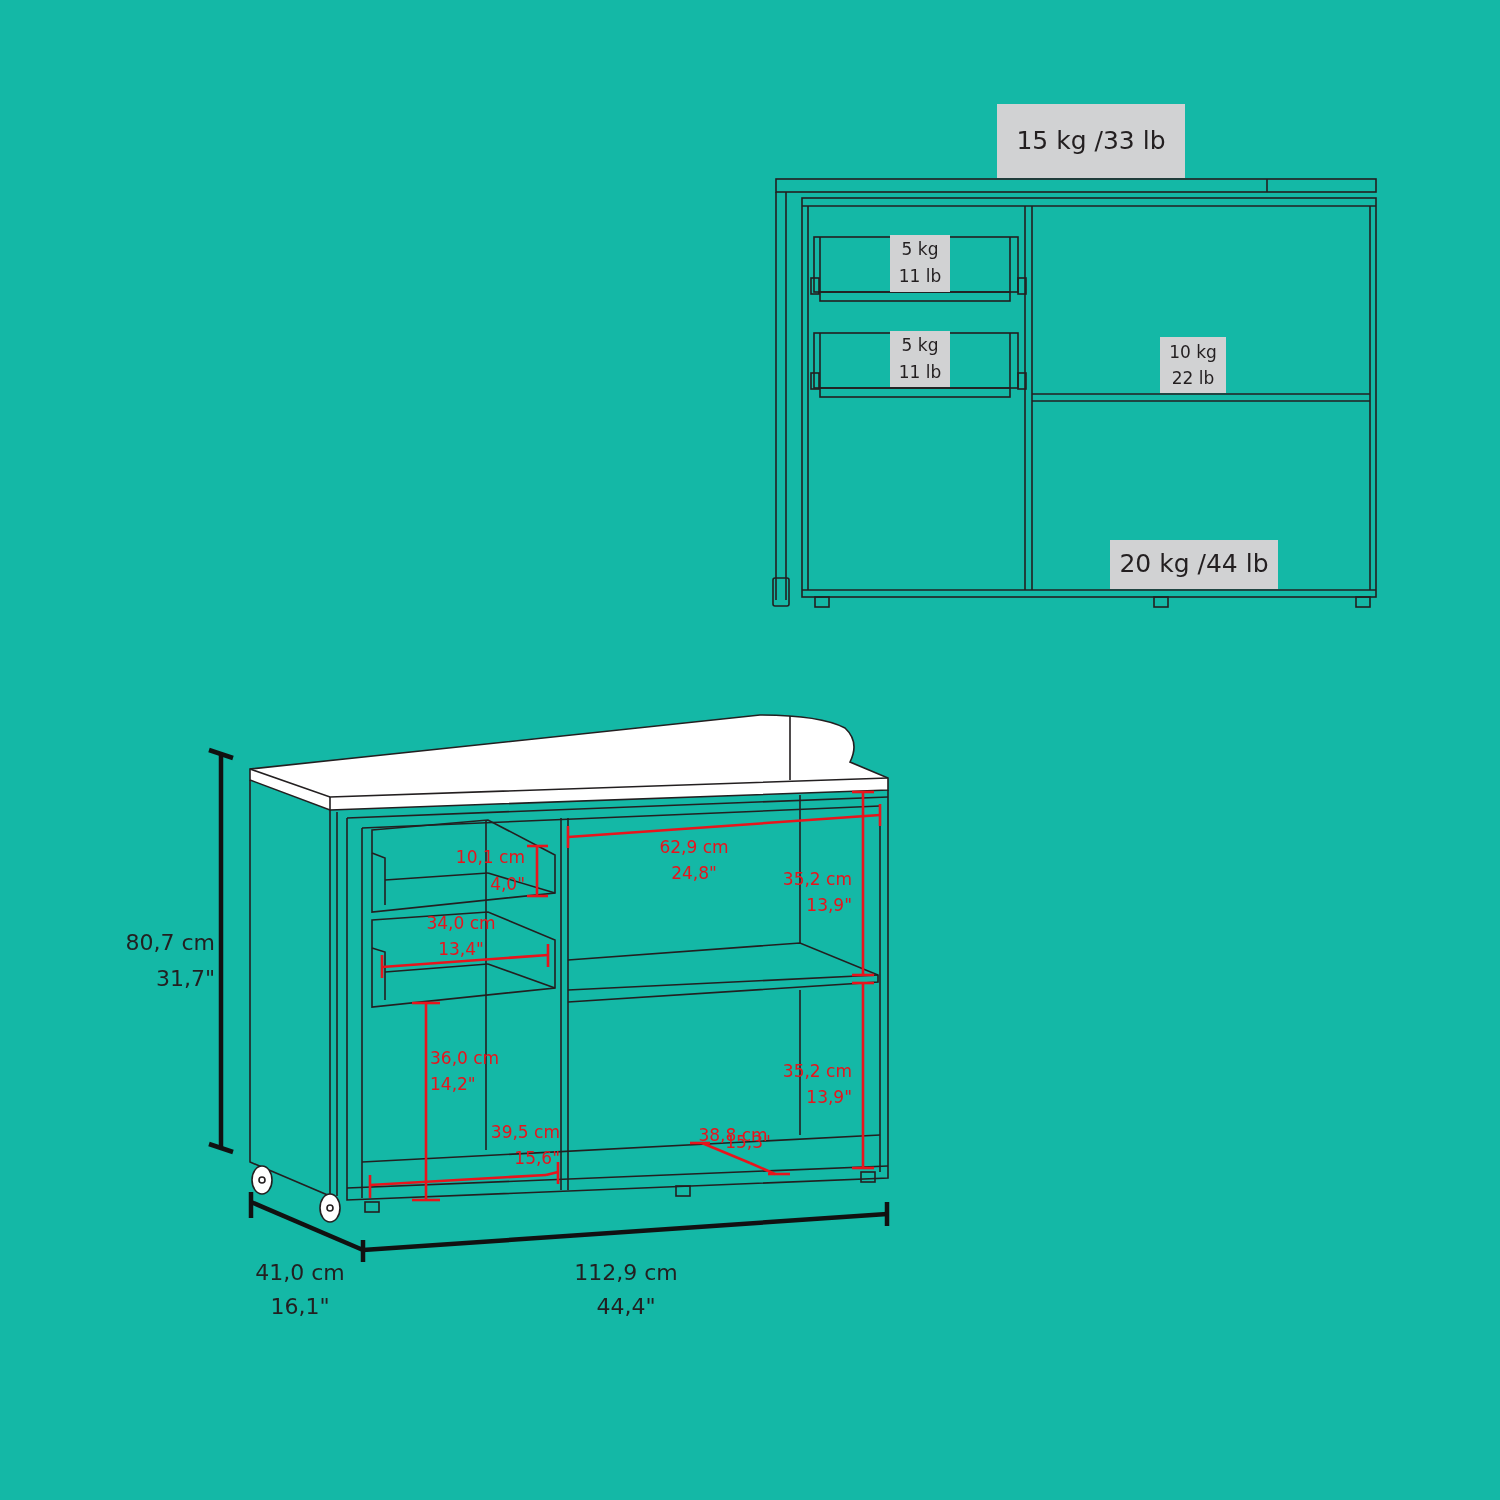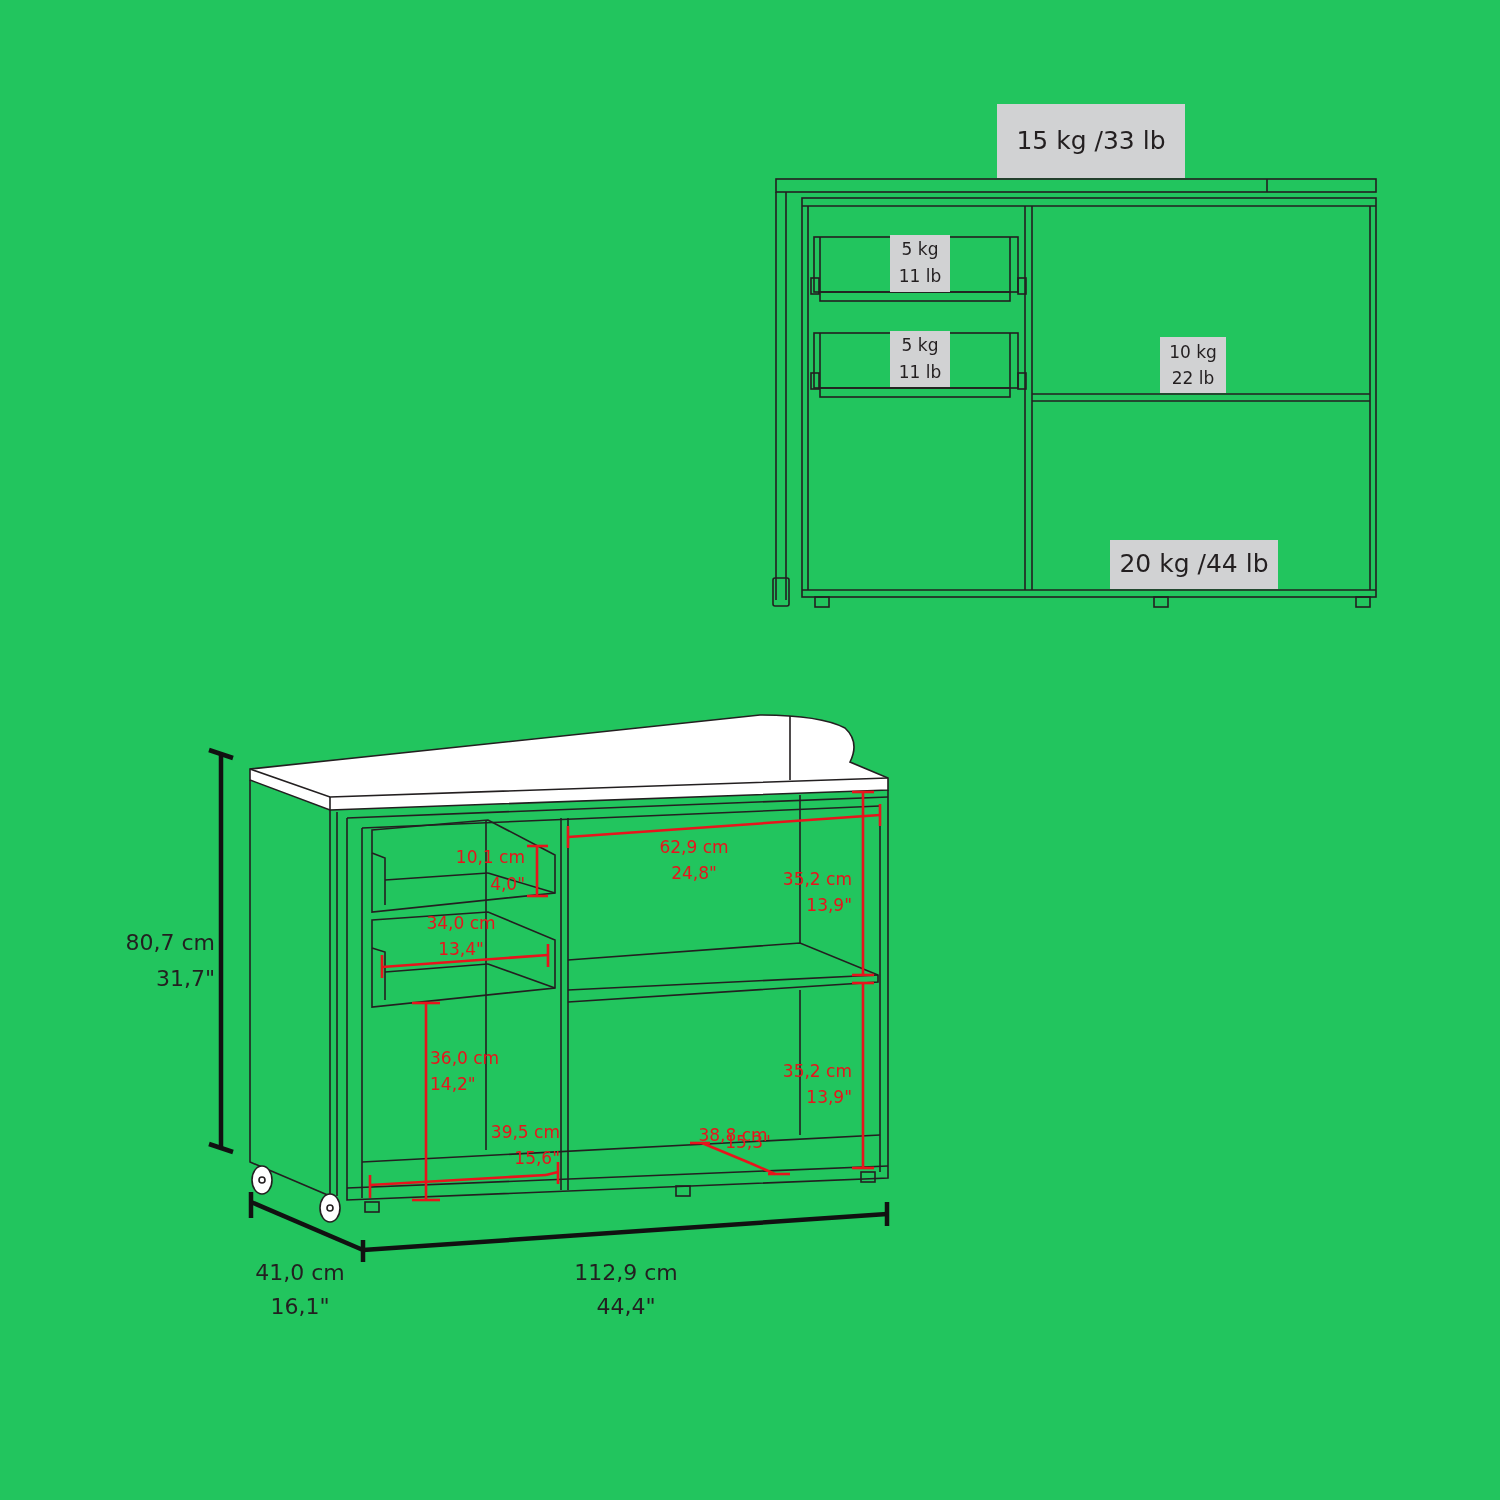--- a/index.html
+++ b/index.html
@@ -1,16 +1,16 @@
 <!DOCTYPE html>
 <html><head>
 <meta charset="utf-8">
 <style>
   html, body { margin: 0; padding: 0; background: #ffffff; }
-  #canvas { position: relative; width: 1500px; height: 1500px; overflow: hidden; background: #22c55e; }
+  #canvas { position: relative; width: 1500px; height: 1500px; overflow: hidden; background: #14b8a6; }
   svg { position: absolute; left: 0; top: 0; }
   .ln { stroke: #231f20; stroke-width: 1.6; fill: none; }
   .ln-w { stroke: #231f20; stroke-width: 1.6; fill: #ffffff; }
   .thick { stroke: #111; stroke-width: 4.5; fill: none; stroke-linecap: butt; }
   .red { stroke: #e8141c; stroke-width: 2.6; fill: none; }
   .lbl-box { fill: #d1d2d3; }
   .t-blk { font-family: "DejaVu Sans", sans-serif; fill: #231f20; }
   .t-red { font-family: "DejaVu Sans", sans-serif; fill: #e8141c; }
 </style>
 </head>

